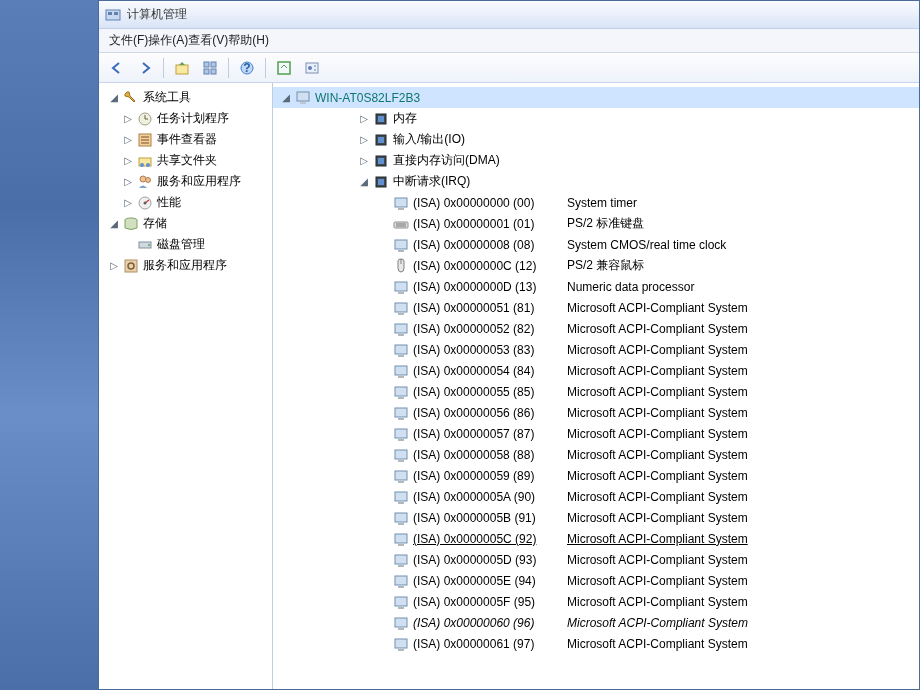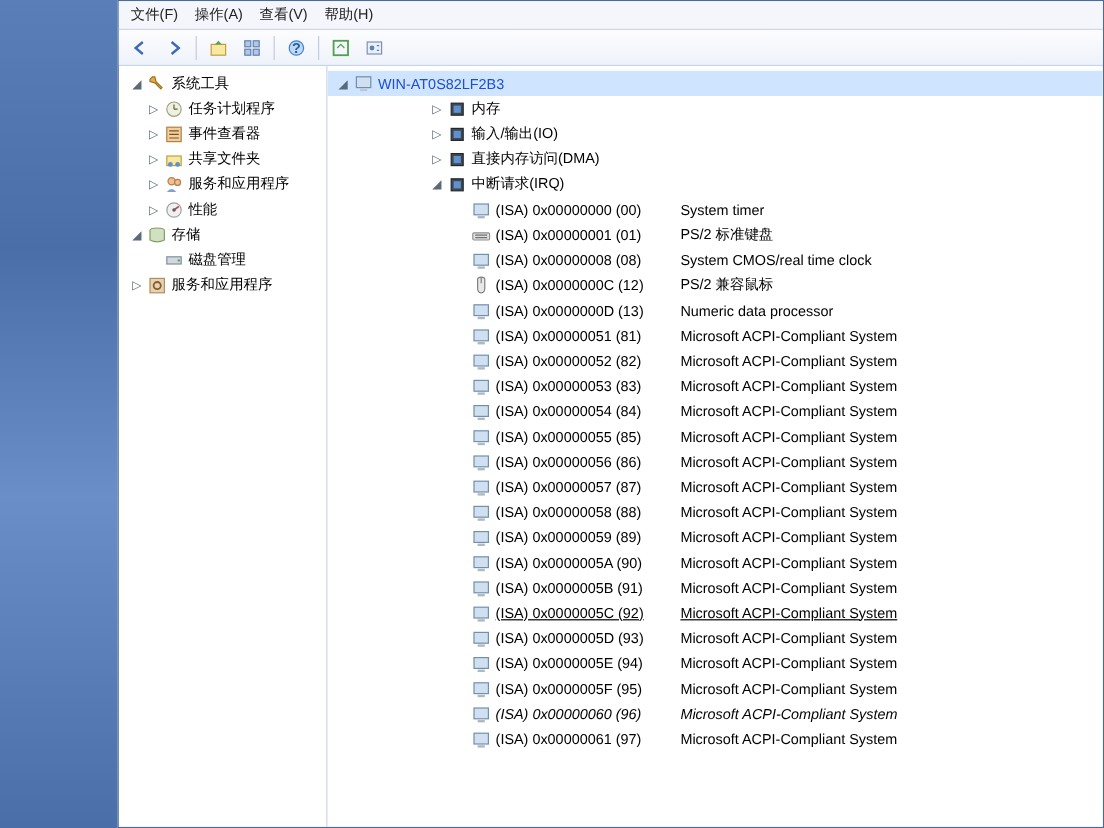--- a/index.html
+++ b/index.html
@@ -14,21 +14,21 @@
   display: flex; flex-direction: column;
 }
 .titlebar {
   height: 28px; background: linear-gradient(180deg, #f8faff 0%, #eaf0fb 50%, #d8e4f6 100%);
   display: flex; align-items: center; padding: 0 6px; gap: 6px;
   border-bottom: 1px solid #c0d0e8;
 }
 .titlebar .app-icon { width: 16px; height: 16px; }
 .titlebar .title { color: #333; }
 .menubar {
-  height: 24px; background: #f4f6fb; display: flex; align-items: center; gap: 14px;
+  height: 24px; background: #f4f6fb; display: flex; align-items: center; 
   padding: 0 10px; border-bottom: 1px solid #d0d8e8;
 }
 .menubar span { color: #222; cursor: default; }
 .toolbar {
   height: 30px; background: linear-gradient(180deg, #fdfdfe, #eef2fa);
   display: flex; align-items: center; gap: 4px; padding: 0 6px;
   border-bottom: 1px solid #c8d4e8;
 }
 .tbtn {
   width: 24px; height: 24px; display: flex; align-items: center; justify-content: center;
@@ -48,34 +48,44 @@
   width: 14px; height: 14px; display: flex; align-items: center; justify-content: center;
   color: #5a6a7a; font-size: 10px; flex-shrink: 0;
 }
 .row .ico { width: 16px; height: 16px; margin: 0 4px 0 2px; flex-shrink: 0; }
 .row .lbl { color: #000; }
 .row .desc { color: #000; margin-left: 16px; }
 .row.selected .lbl { background: #d8e8ff; border: 1px dotted #7a9ad0; padding: 0 2px; }
 .row.selected-blue {
   background: #cfe4ff;
 }
-.row.selected-blue .lbl { color: #1d4ed8; }
+.row.selected-blue .lbl { color: #0f766e; }
 .ind { display: inline-block; flex-shrink: 0; }
 
 .rightpane .row { position: relative; }
 .rightpane .row::before {
   content: ""; position: absolute; left: 0; top: 10px; border-top: 1px dotted #b0b8c8;
 }
 
 svg { width: 16px; height: 16px; }
 </style>
 </head>
 <body>
 
 <div class="win">
+  <div class="titlebar">
+    <span class="app-icon">
+      <svg viewBox="0 0 16 16">
+          <rect x="1" y="3" width="14" height="10" fill="#c8d8f0" stroke="#6080b0"></rect>
+          <rect x="3" y="5" width="4" height="3" fill="#6080b0"></rect>
+          <rect x="9" y="5" width="4" height="3" fill="#6080b0"></rect>
+        </svg>
+    </span>
+    <span class="title">计算机管理</span>
+  </div>
 
   <div class="menubar">
     <span>文件(F)</span>
     <span>操作(A)</span>
     <span>查看(V)</span>
     <span>帮助(H)</span>
   </div>
 
   <div class="toolbar">
     <div class="tbtn">

